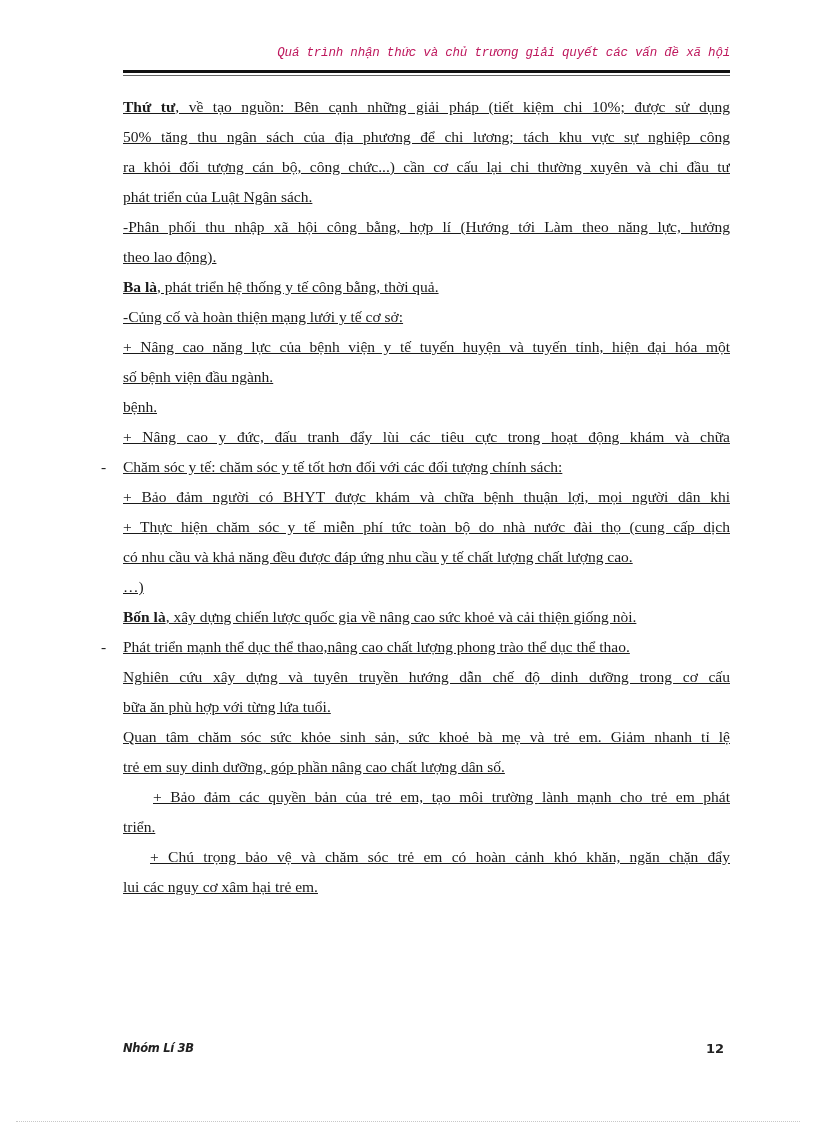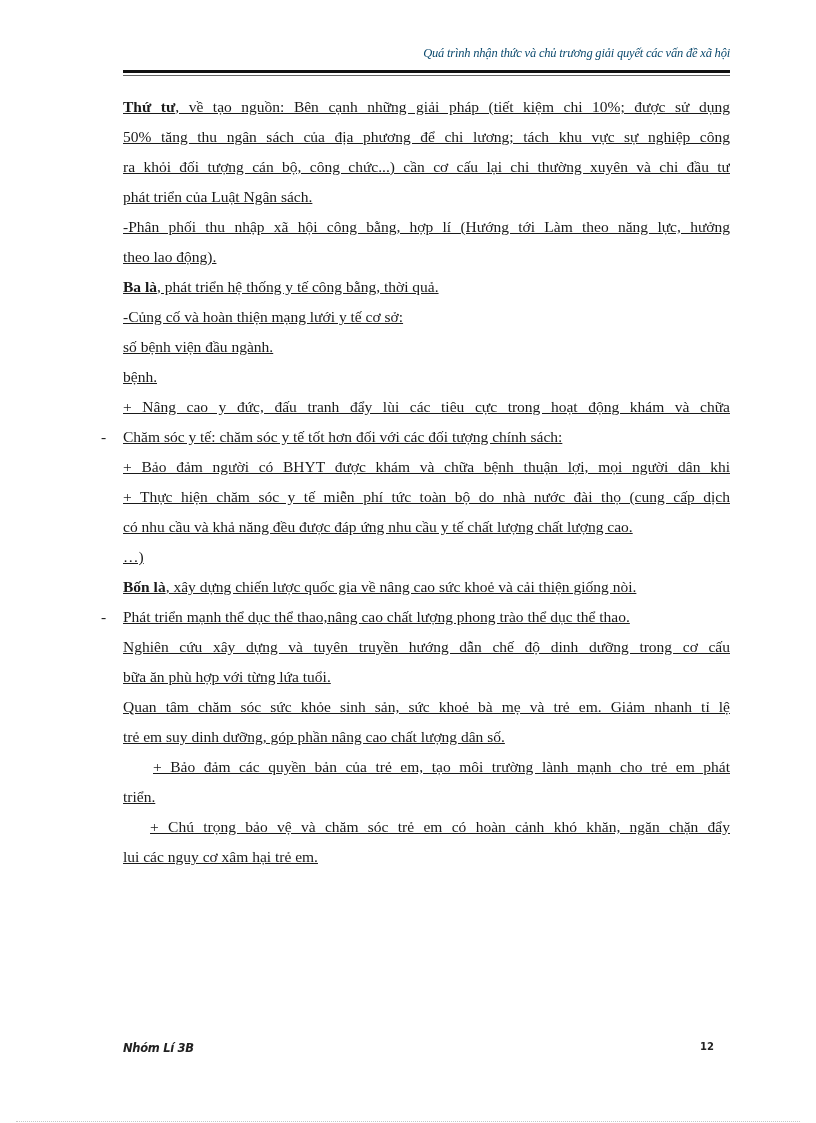--- a/index.html
+++ b/index.html
@@ -12,25 +12,25 @@
       height: 1123px;
       position: relative;
       overflow: hidden;
       font-family: "Liberation Serif", serif;
       color: #1a1a1a;
     }
     .header-title {
       position: absolute;
       right: 86px;
       top: 46px;
-      font-family: Liberation Serif, serif;
+      font-family: Liberation Mono, monospace;
       font-style: italic;
       font-size: 12.5px;
       letter-spacing: -0.2px;
-      color: #0c4a6e;
+      color: #be185d;
       white-space: nowrap;
     }
     .header-rule {
       position: absolute;
       left: 123px;
       width: 607px;
       top: 70px;
       height: 0;
       border-top: 3px solid #111;
     }
@@ -77,24 +77,24 @@
       top: 1041px;
       font-family: "DejaVu Sans", sans-serif;
       font-size: 11.5px;
       font-weight: bold;
       color: #222;
       letter-spacing: -0.3px;
       font-style: italic;
     }
     .footer-right {
       position: absolute;
-      right: 102px;
+      right: 92px;
       top: 1041px;
       font-family: "DejaVu Sans", sans-serif;
-      font-size: 10px;
+      font-size: 13px;
       font-weight: bold;
       color: #222;
     }
     .page-edge {
       position: absolute;
       left: 16px;
       width: 784px;
       top: 1121px;
       height: 0;
       border-top: 1px dotted #c8c8c8;
@@ -114,20 +114,21 @@
   <div class="line justify">ra khỏi đối tượng cán bộ, công chức...) cần cơ cấu lại chi thường xuyên và chi đầu tư</div>
   <div class="line">phát triển của Luật Ngân sách.</div>
 
   <div class="line justify">-Phân phối thu nhập xã hội công bằng, hợp lí (Hướng tới Làm theo năng lực, hưởng</div>
   <div class="line">theo lao động).</div>
 
   <div class="line"><span class="bold">Ba là</span><span>, phát triển hệ thống y tế công bằng, thời quả.</span></div>
 
   <div class="line">-Củng cố và hoàn thiện mạng lưới y tế cơ sở:</div>
 
+  <div class="line justify">+ Nâng cao năng lực của bệnh viện y tế tuyến huyện và tuyến tỉnh, hiện đại hóa một</div>
   <div class="line">số bệnh viện đầu ngành.</div>
 
 
   <div class="line">bệnh.</div>
   <div class="line justify">+ Nâng cao y đức, đấu tranh đẩy lùi các tiêu cực trong hoạt động khám và chữa</div>
 
   <div class="line"><span class="dash">-</span><span>Chăm sóc y tế: chăm sóc y tế tốt hơn đối với các đối tượng chính sách:</span></div>
 
   <div class="line justify">+ Bảo đảm người có BHYT được khám và chữa bệnh thuận lợi, mọi người dân khi</div>
   <div class="line justify">+ Thực hiện chăm sóc y tế miễn phí tức toàn bộ do nhà nước đài thọ (cung cấp dịch</div>

